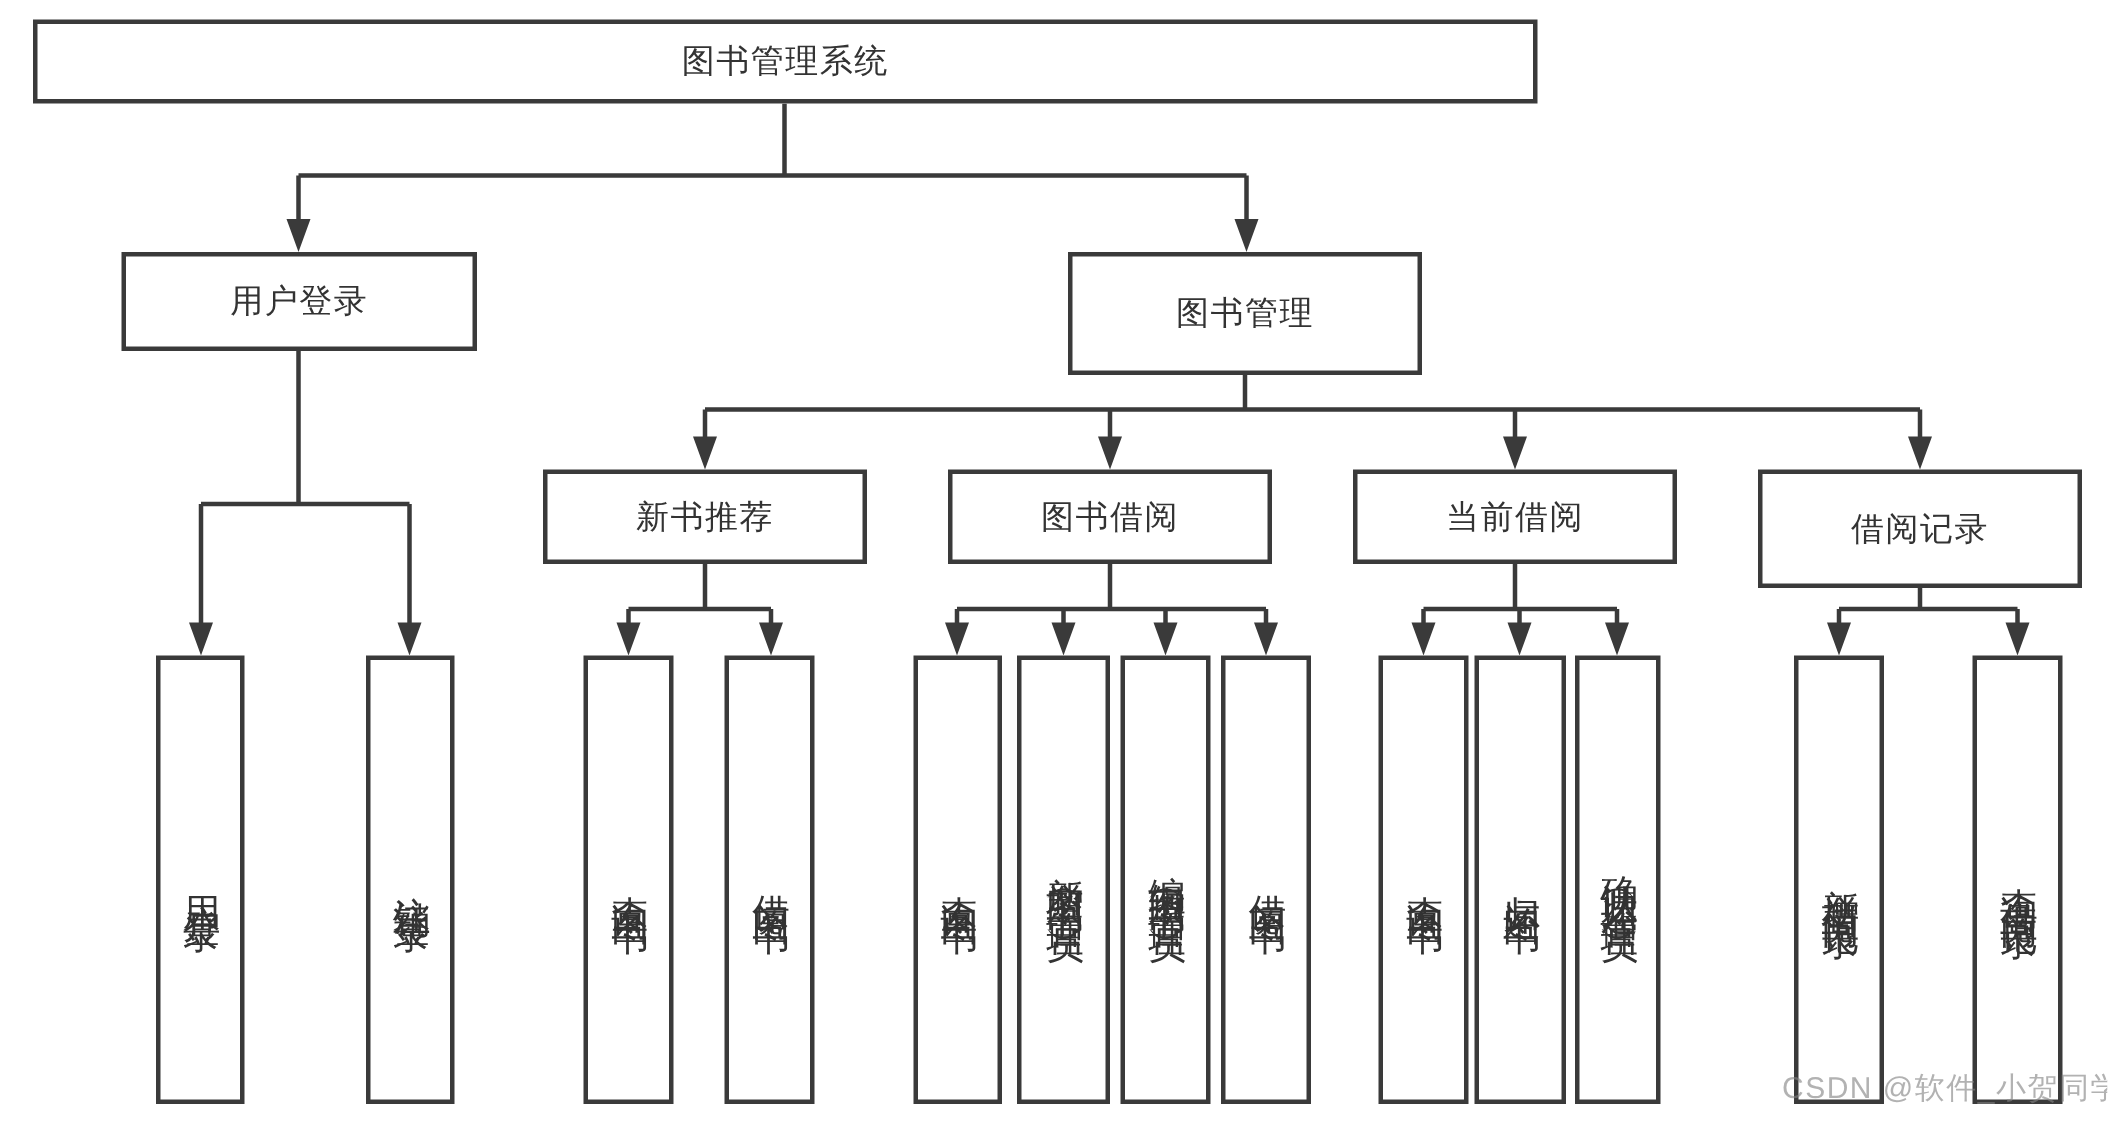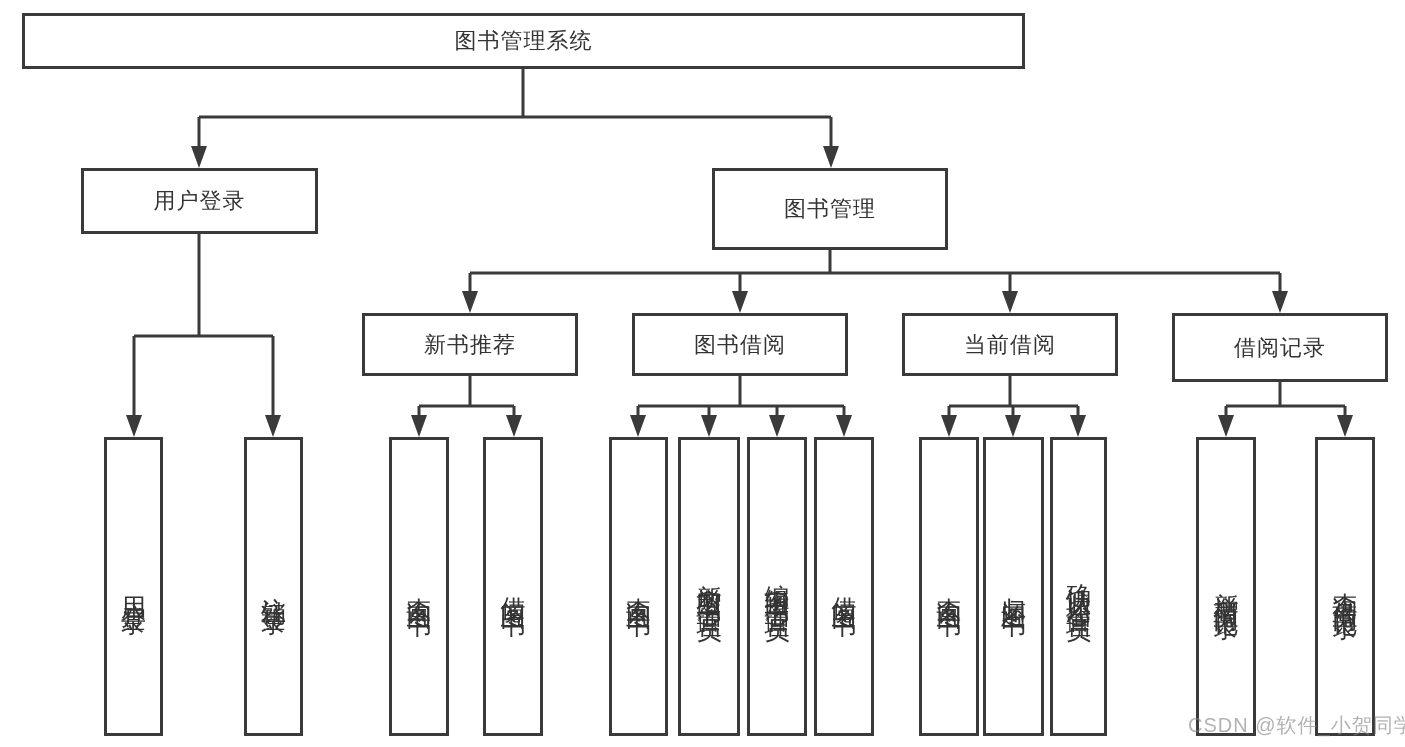--- a/index.html
+++ b/index.html
@@ -93,21 +93,21 @@
   </svg>
 
   <div class="box h-box" style="left:22px; top:13px; width:1003px; height:56px;">图书管理系统</div>
 
   <div class="box h-box" style="left:81px; top:168px; width:237px; height:66px;">用户登录</div>
   <div class="box h-box" style="left:712px; top:168px; width:236px; height:82px;">图书管理</div>
 
   <div class="box h-box" style="left:362px; top:313px; width:216px; height:63px;">新书推荐</div>
   <div class="box h-box" style="left:902px; top:313px; width:216px; height:63px;">当前借阅</div>
   <div class="box h-box" style="left:632px; top:313px; width:216px; height:63px;">图书借阅</div>
-  <div class="box h-box" style="left:1172px; top:313px; width:216px; height:69px;">借阅记录</div>
+  <div class="box h-box" style="left:1172px; top:313px; width:216px; height:79px;">借阅记录</div>
 
   <div class="box v-box" style="left:104px; width:59px;">
     <span>用户登录</span>
   </div>
   <div class="box v-box" style="left:244px; width:59px;">
     <span>注销登录</span>
   </div>
 
   <div class="box v-box" style="left:389px; width:60px;">
     <span>查询图书</span>

